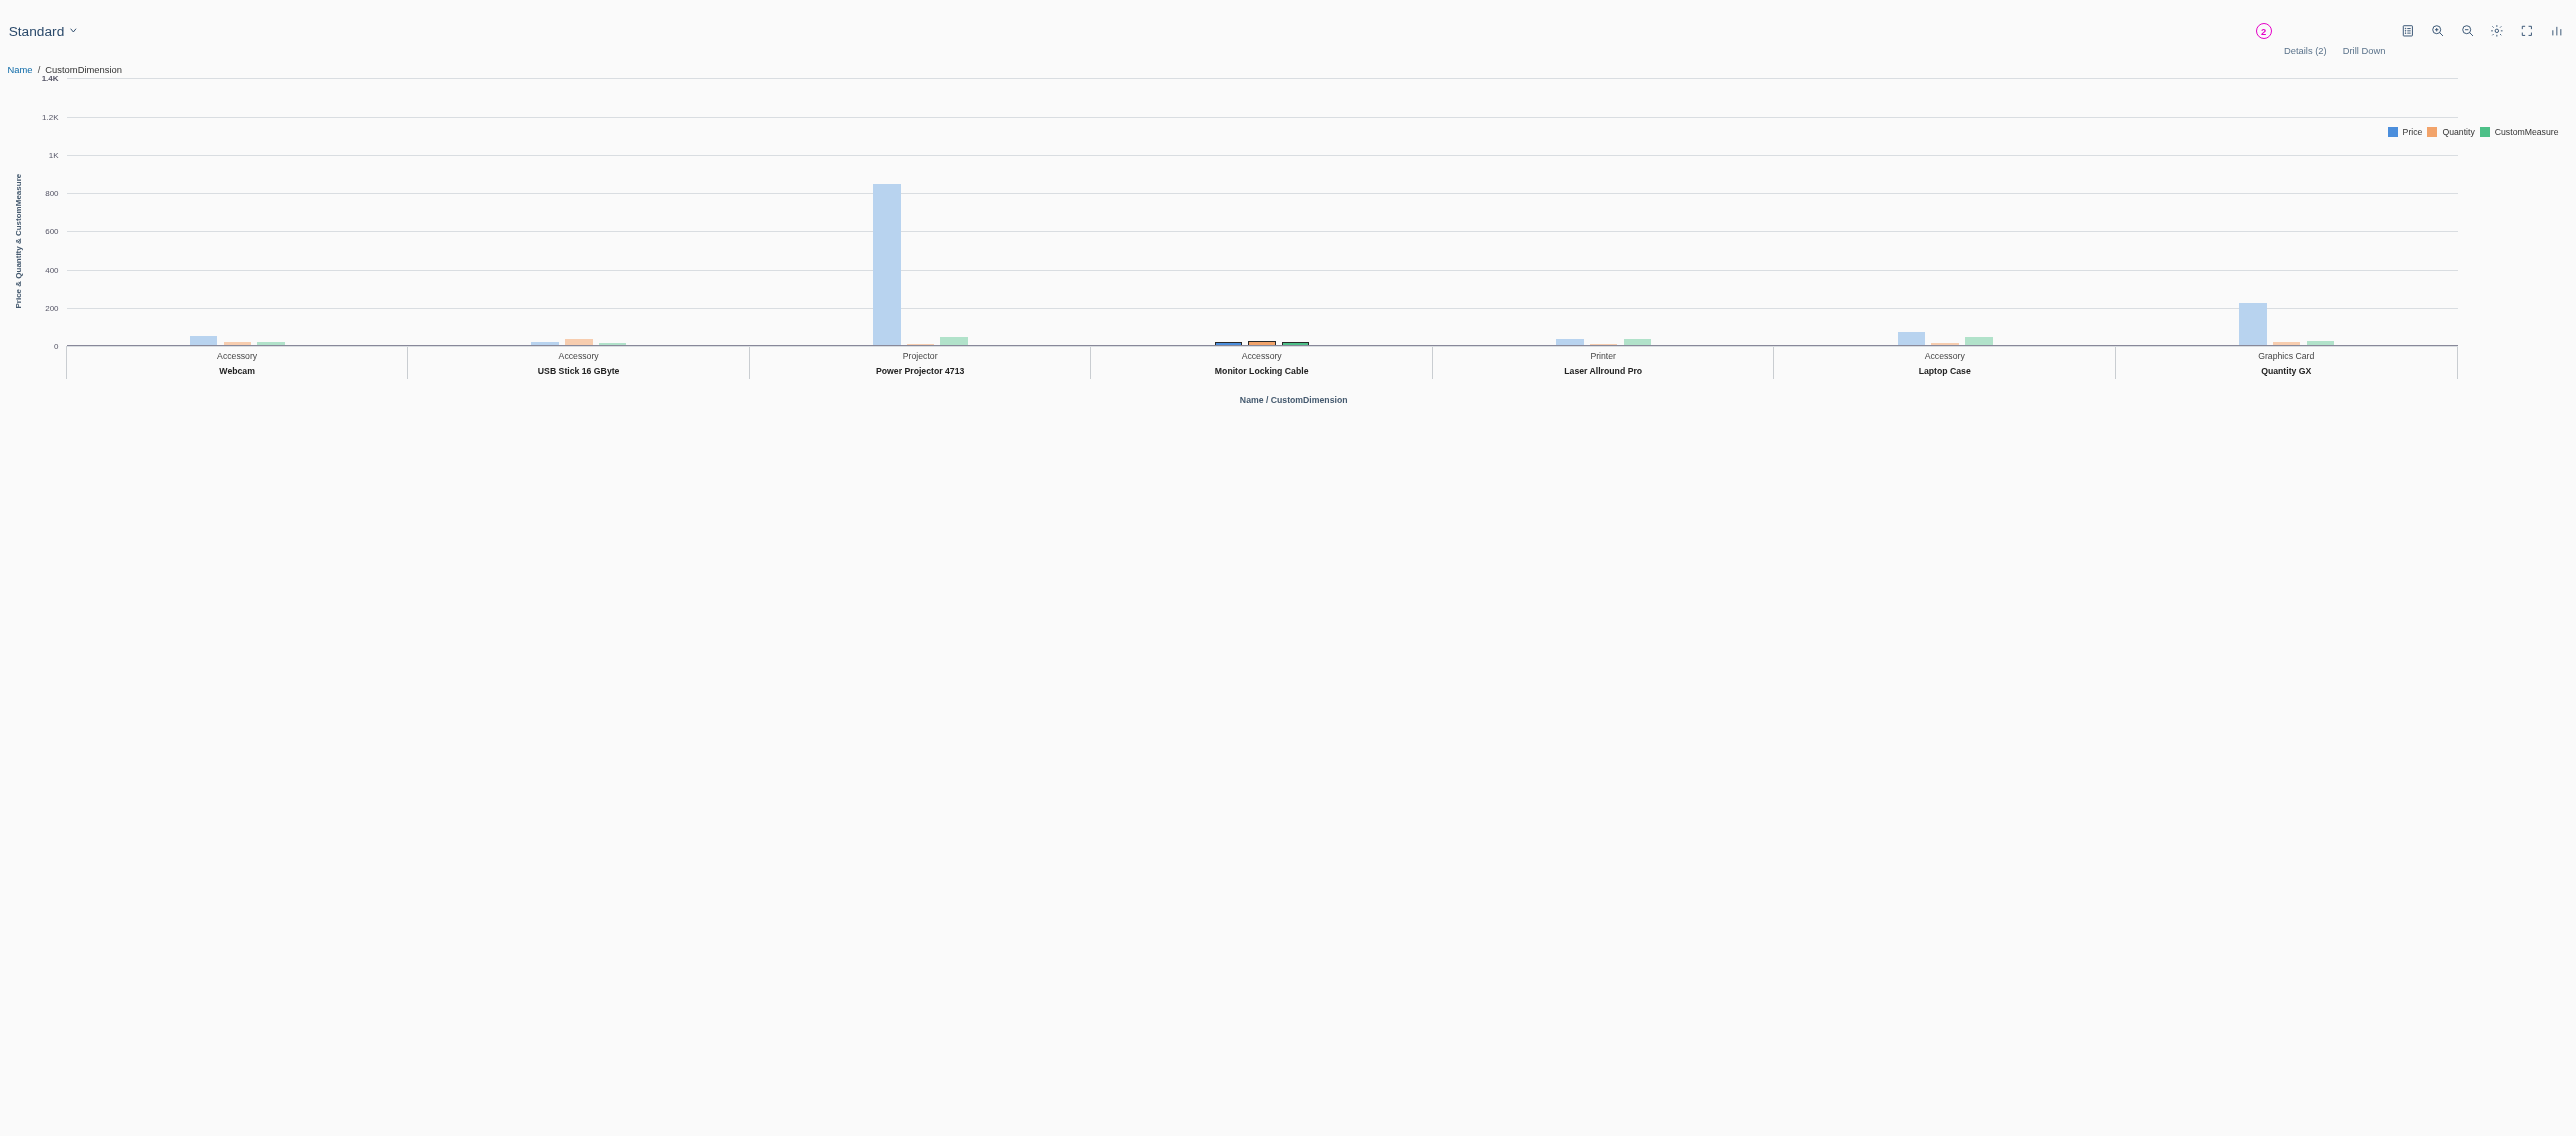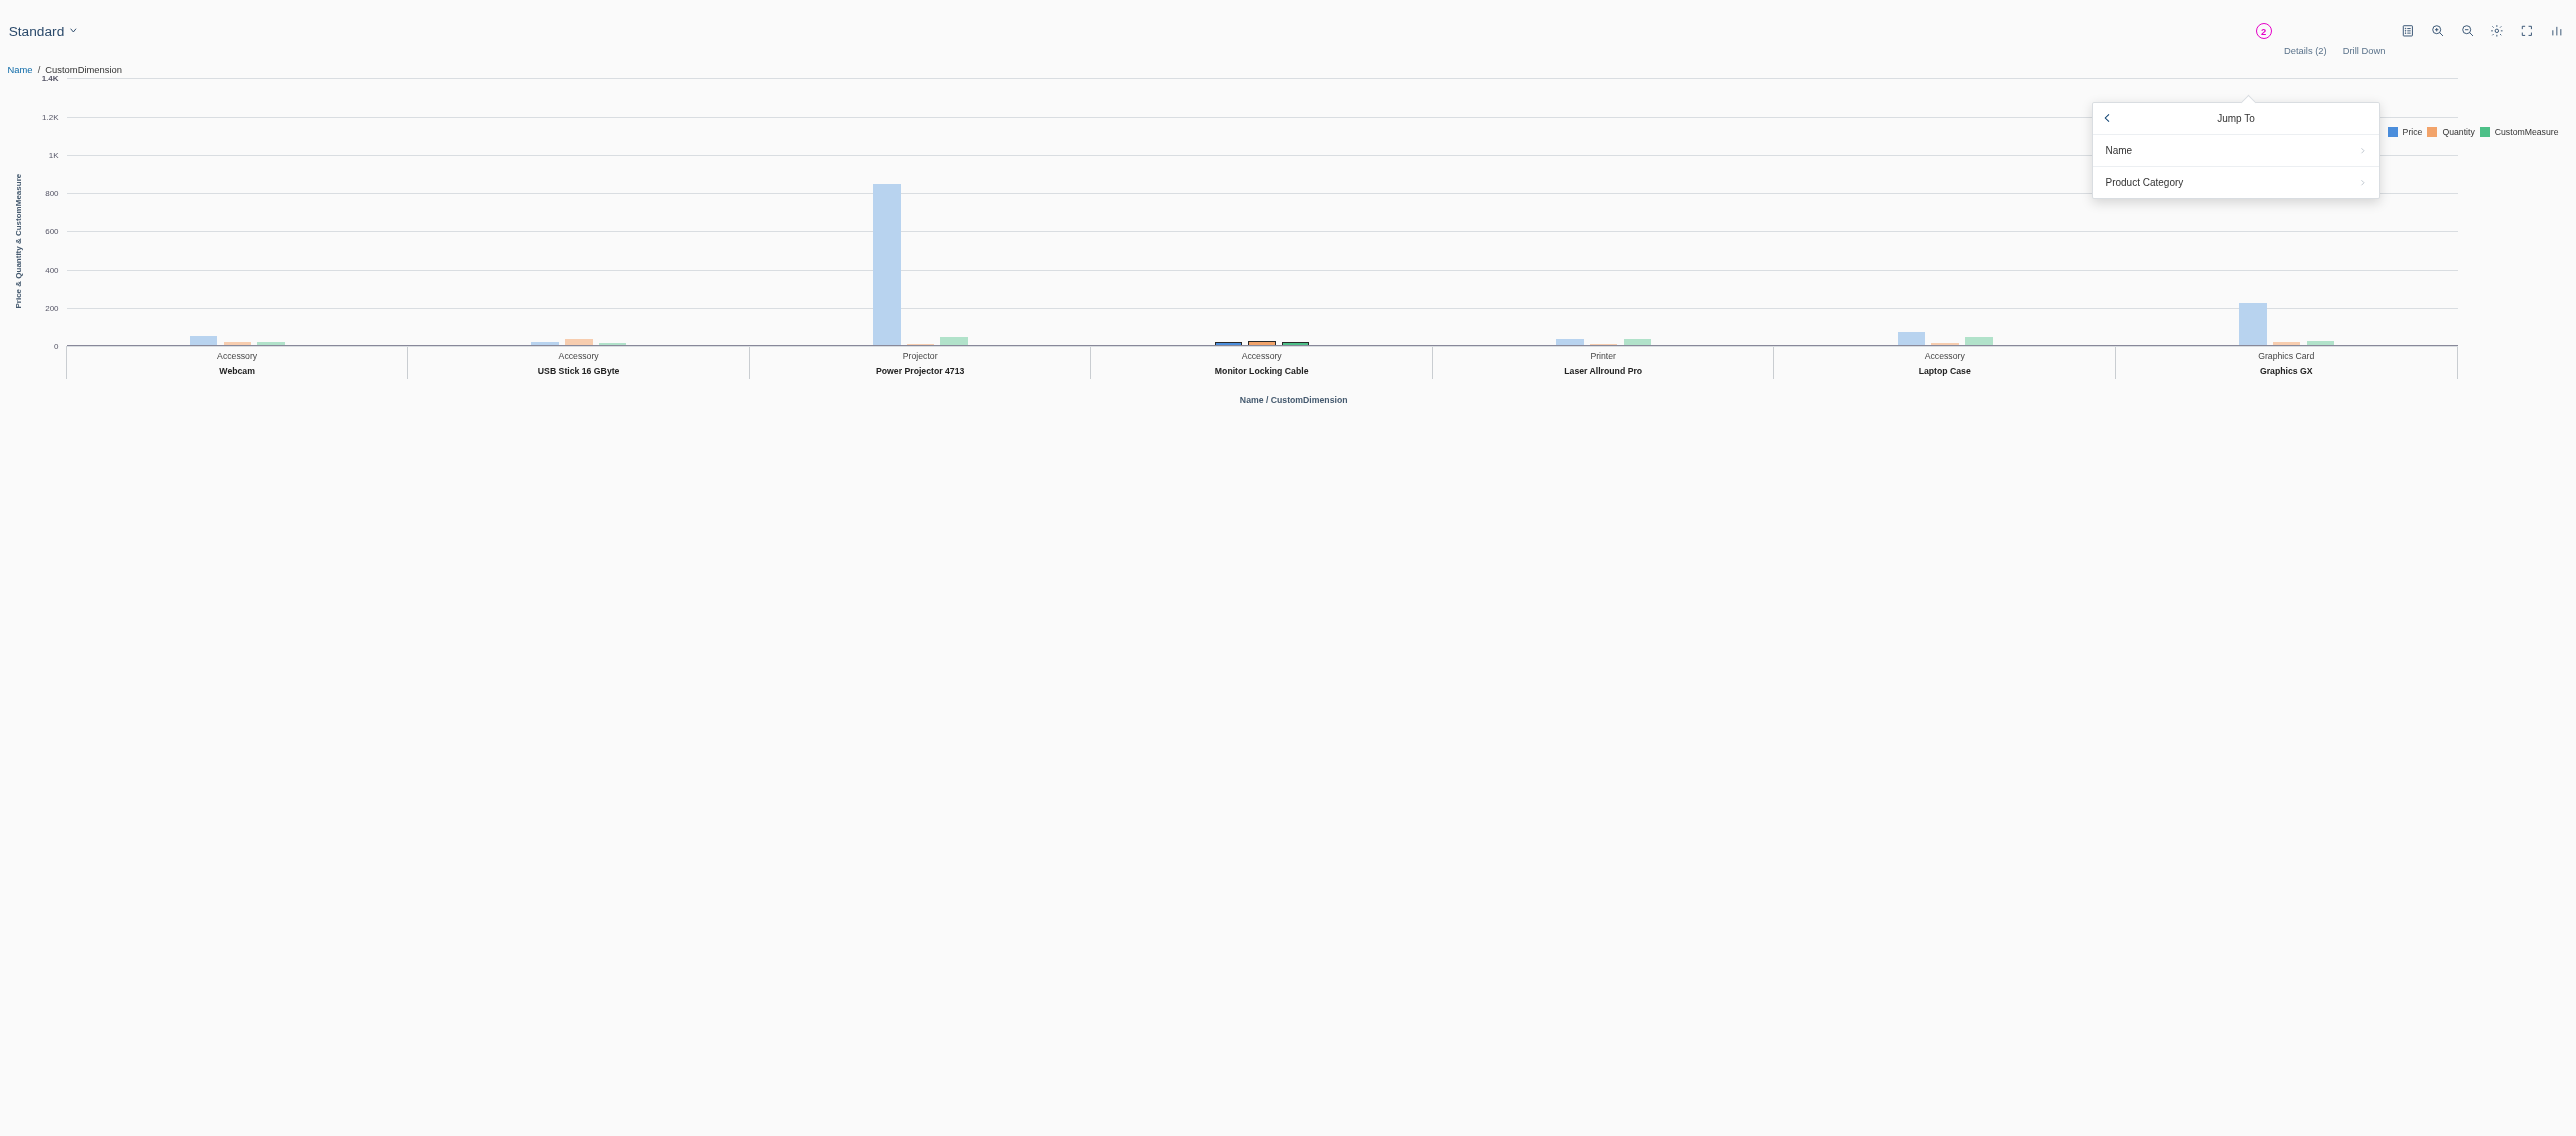--- a/index.html
+++ b/index.html
@@ -297,21 +297,21 @@
           <div class="xcol">
             <div class="dim2">Printer</div>
             <div class="dim1">Laser Allround Pro</div>
           </div>
           <div class="xcol">
             <div class="dim2">Accessory</div>
             <div class="dim1">Laptop Case</div>
           </div>
           <div class="xcol">
             <div class="dim2">Graphics Card</div>
-            <div class="dim1">Graphics GX</div>
+            <div class="dim1">Quantity GX</div>
           </div>
         </div>
       <div class="x-axis-title">Name / CustomDimension</div>
     </div>
   </div>
 
   <div class="legend" id="legend">
       <div class="legend-item">
         <span class="swatch" style="background: rgb(75, 142, 220);"></span>
         <span>Price</span>
@@ -319,42 +319,14 @@
       <div class="legend-item">
         <span class="swatch" style="background: rgb(242, 163, 106);"></span>
         <span>Quantity</span>
       </div>
       <div class="legend-item">
         <span class="swatch" style="background: rgb(77, 192, 136);"></span>
         <span>CustomMeasure</span>
       </div>
     </div>
 
-  <div class="popover">
-    <div class="popover-header">
-      <span class="popover-back">
-        <svg viewBox="0 0 24 24">
-            <path d="M15 4l-8 8 8 8"></path>
-          </svg>
-      </span>
-      <span>Jump To</span>
-    </div>
-    <div id="popover-items">
-        <div class="popover-item">
-          <span>Name</span>
-          <span class="arr">
-            <svg viewBox="0 0 24 24">
-              <path d="M8 4l8 8-8 8"></path>
-            </svg>
-          </span>
-        </div>
-        <div class="popover-item">
-          <span>Product Category</span>
-          <span class="arr">
-            <svg viewBox="0 0 24 24">
-              <path d="M8 4l8 8-8 8"></path>
-            </svg>
-          </span>
-        </div>
-      </div>
-  </div>
 </div>
 
 
 </body></html>

